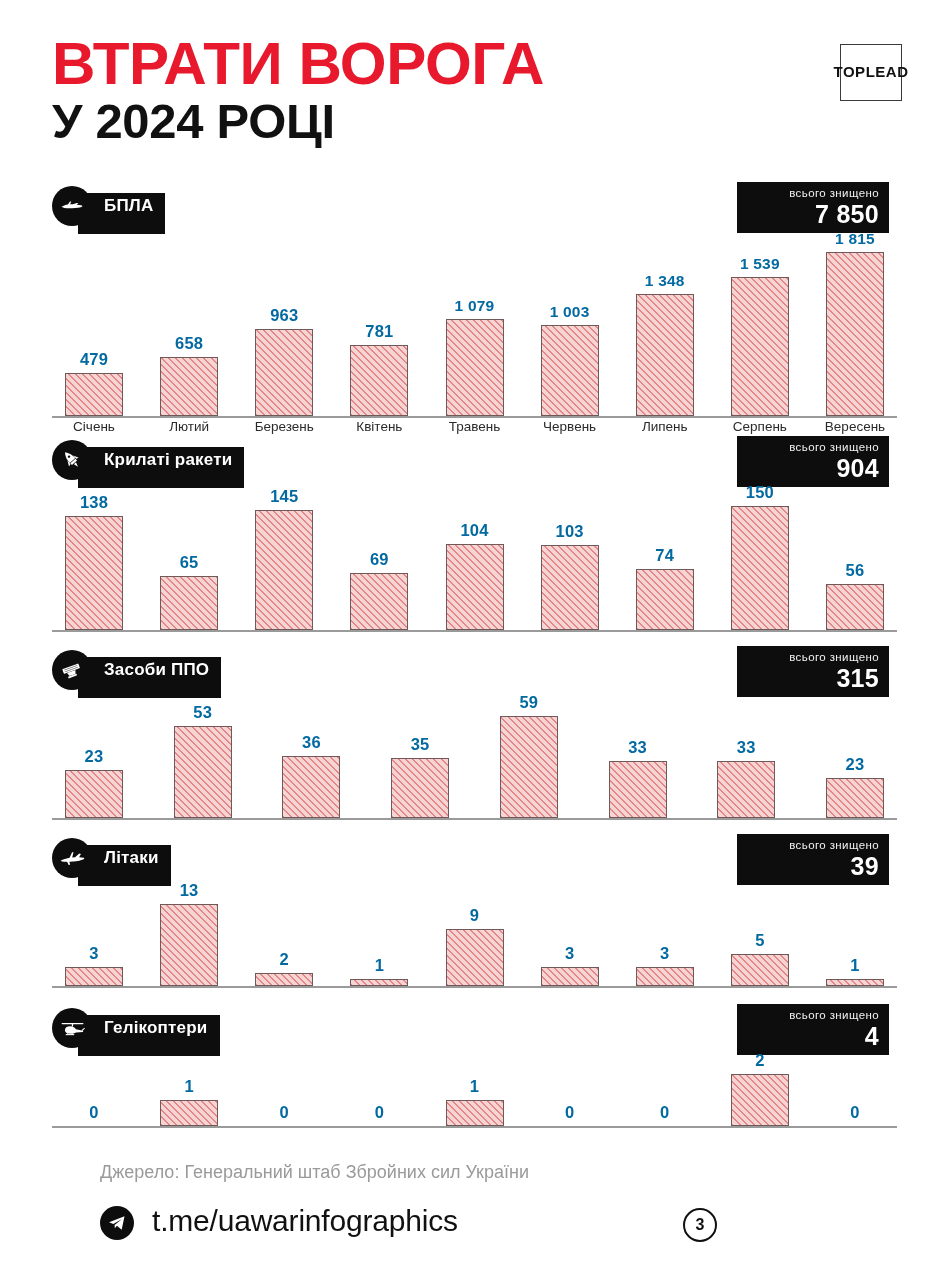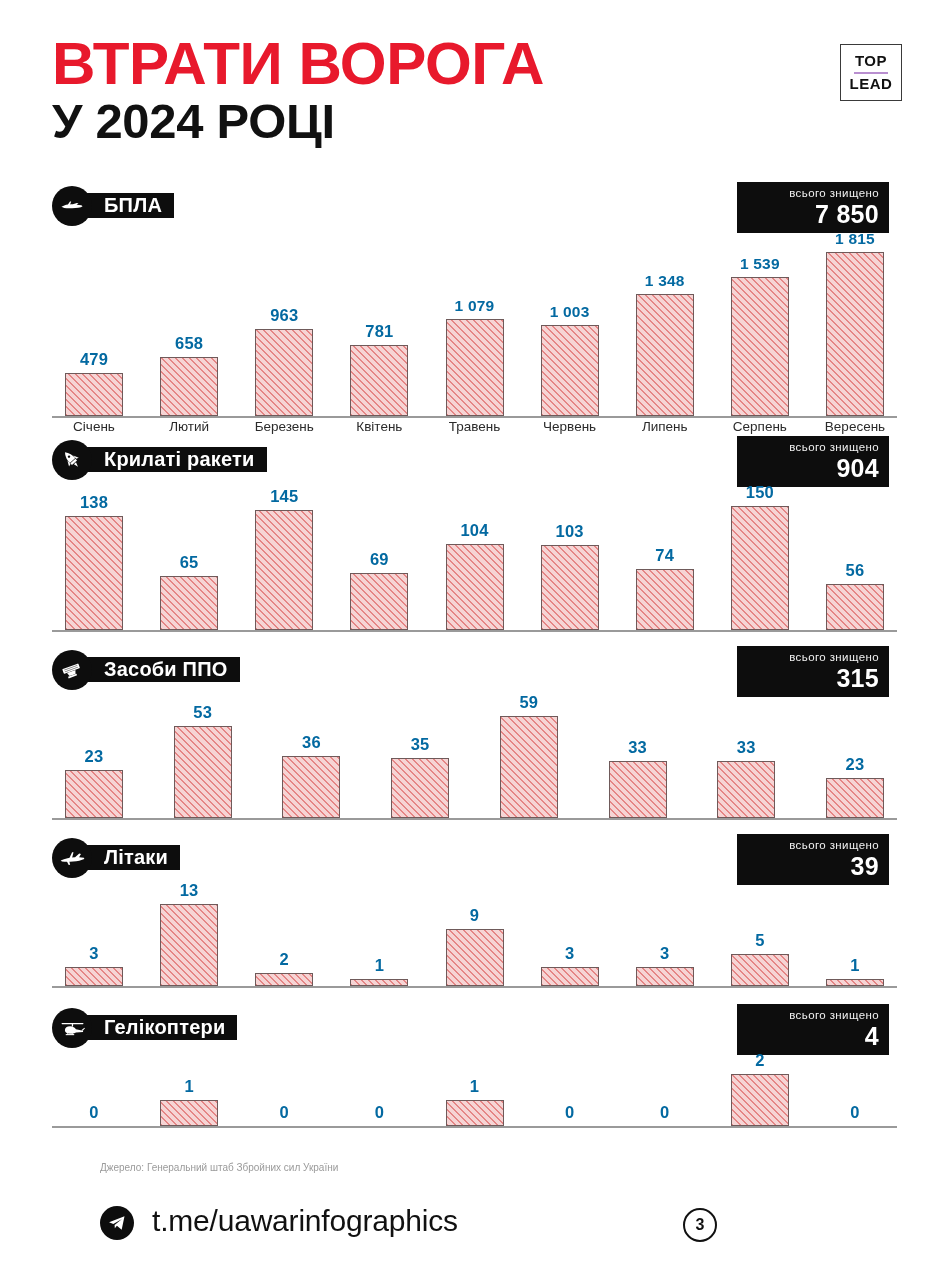--- a/index.html
+++ b/index.html
@@ -19,39 +19,39 @@
     transform:scaleX(1.02);transform-origin:left center;
   }
   .title-l2{
     font-size:48px;font-weight:900;letter-spacing:-0.3px;line-height:1.0;
     color:#111111;text-transform:uppercase;margin-top:6px;
     transform:scaleX(1.02);transform-origin:left center;
   }
   .logo-box{
     position:absolute;right:0px;top:8px;width:60px;height:55px;
     border:1.5px solid #3a3a3a;background:#fff;
-    display:flex;flex-direction:column;align-items:center;justify-content:center;
+    display:flex;align-items:center;justify-content:center;
   }
   .logo-top{font-size:15px;font-weight:700;letter-spacing:0.5px;color:#111;line-height:1.1;}
   .logo-rule{width:34px;height:2px;background:#b98fd0;margin:2px 0 2px 0;}
   .logo-lead{font-size:15px;font-weight:700;letter-spacing:0.5px;color:#111;line-height:1.1;}
 
   
   .section{position:absolute;left:52px;width:845px;}
   .sec-head{position:relative;height:40px;}
   .sec-icon{
     position:absolute;left:0;top:0;width:40px;height:40px;border-radius:50%;
     background:#0d0d0d;display:flex;align-items:center;justify-content:center;
     z-index:2;
   }
   .sec-icon svg{display:block;}
   .sec-label{
     position:absolute;left:26px;top:7px;height:25px;background:#0d0d0d;
-    color:#ffffff;font-size:20px;font-weight:700;letter-spacing:0.2px;
-    display:flex;align-items:center;padding:0 12px 0 26px;z-index:1;
+    color:#ffffff;font-size:17px;font-weight:700;letter-spacing:0.2px;
+    display:flex;align-items:center;padding:0 12px 16px 26px;z-index:1;
   }
   .sec-total{
     position:absolute;right:8px;top:-4px;width:152px;background:#0d0d0d;color:#fff;
     padding:5px 10px 6px 10px;box-sizing:border-box;text-align:right;
   }
   .sec-total .t-cap{font-size:11.5px;font-weight:400;letter-spacing:0.4px;line-height:1.2;color:#f2f2f2;}
   .sec-total .t-val{font-size:25px;font-weight:900;line-height:1.0;margin-top:1px;letter-spacing:0.3px;}
 
   
   .chart{position:relative;width:845px;}
@@ -70,21 +70,21 @@
   .bar.zero{border:none;background:none;height:0;}
   .val{
     font-size:16.5px;font-weight:900;color:#0369a1;letter-spacing:0.2px;
     margin-bottom:4px;white-space:nowrap;
   }
   .val.small{font-size:15.5px;}
   .axis-labels{display:flex;justify-content:space-between;width:845px;margin-top:1px;}
   .axis-labels .ax{width:84px;text-align:center;font-size:13.5px;color:#2b2b2b;font-weight:400;}
 
   
-  .source{position:absolute;left:100px;top:1162px;font-size:10px;color:#9a9a9a;}
+  .source{position:absolute;left:100px;top:1162px;font-size:18px;color:#9a9a9a;}
   .footer{position:absolute;left:100px;top:1196px;width:746px;height:56px;}
   .tg-icon{position:absolute;left:0;top:10px;width:34px;height:34px;border-radius:50%;
            background:#0d0d0d;display:flex;align-items:center;justify-content:center;}
   .tg-url{position:absolute;left:52px;top:8px;font-size:30px;color:#111;letter-spacing:-0.2px;}
   .pagenum{position:absolute;left:583px;top:12px;width:30px;height:30px;border-radius:50%;
            border:2.5px solid #111;display:flex;align-items:center;justify-content:center;
            font-size:16px;font-weight:700;color:#111;}
 </style>
 </head>
 <body>

